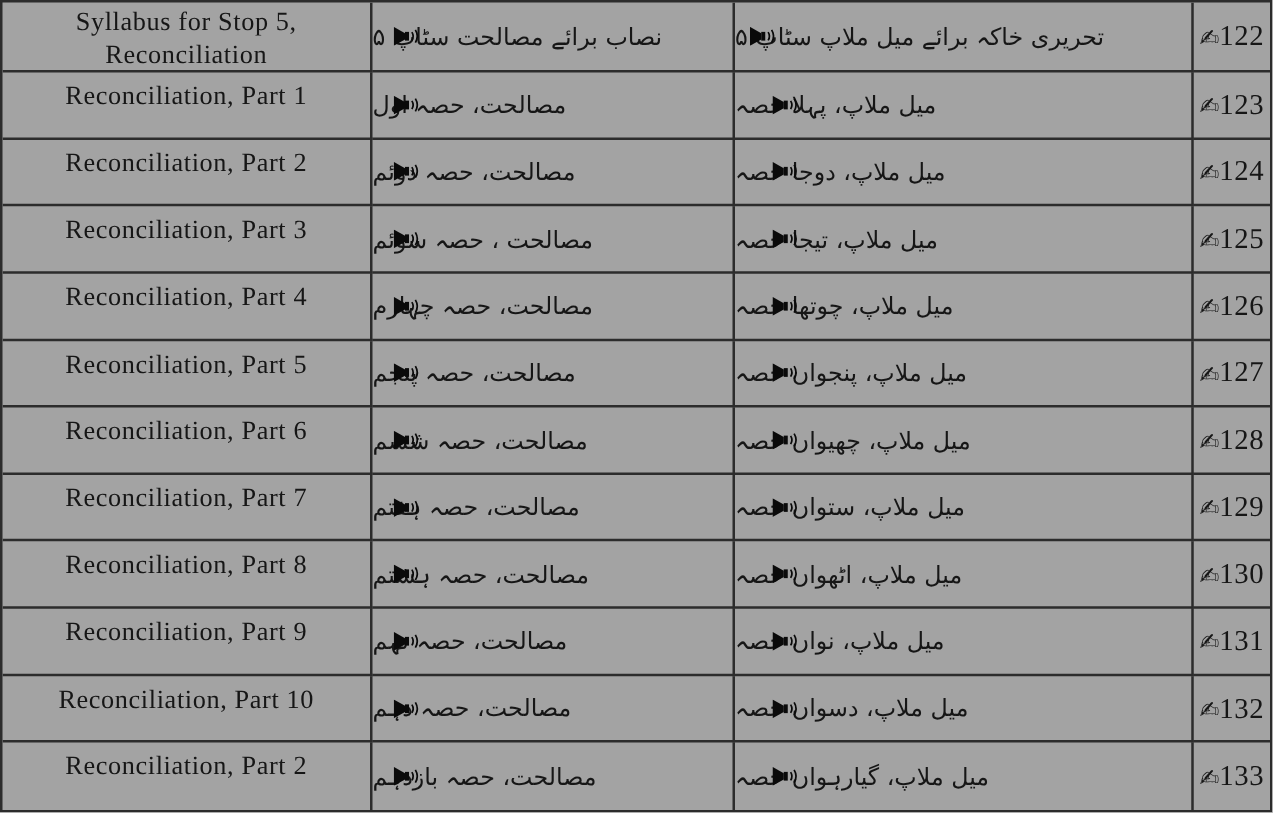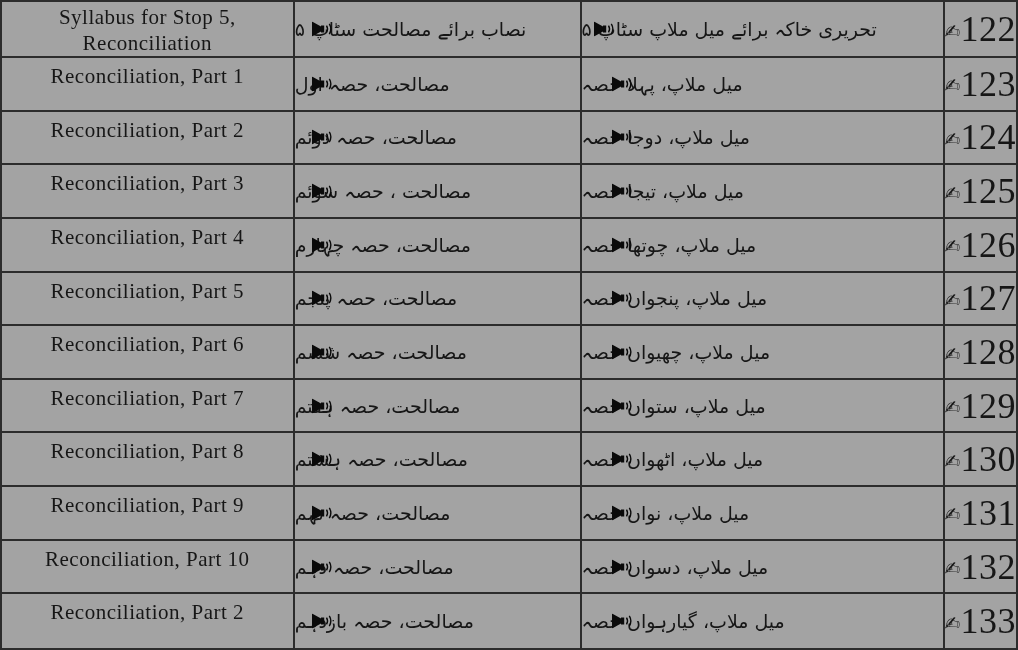--- a/index.html
+++ b/index.html
@@ -46,21 +46,21 @@
   .c-no {
     flex: 1;
     display: flex; align-items: center; justify-content: center;
     gap: 0px; cursor: pointer;
   }
   .hand {
     font-family: "DejaVu Sans", sans-serif;
     font-size: 19px; line-height: 1;
     transform: translateY(2px);
   }
-  .no-text { font-size: 36px; letter-spacing: 0.5px; }
+  .no-text { font-size: 23px; letter-spacing: 0.5px; }
 </style>
 </head>
 <body>
 
 <div id="page">
 
     <div class="row header-row">
       <div class="cell c-en">
         <span class="en-text">Syllabus for Stop 5, Reconciliation</span>
       </div>

